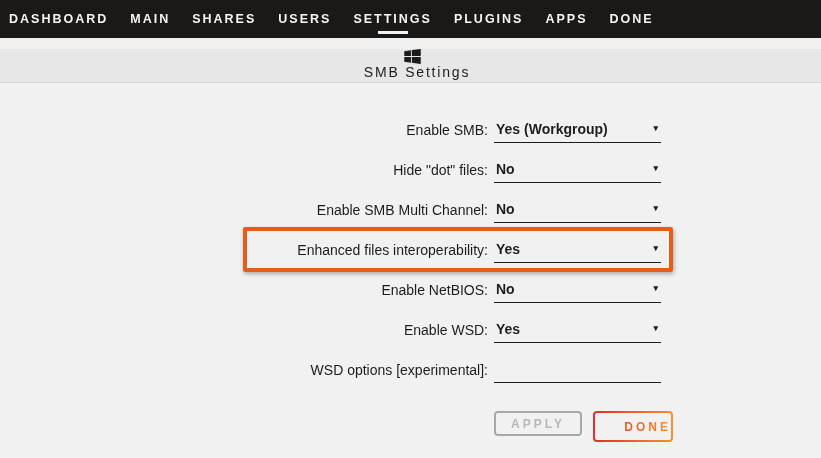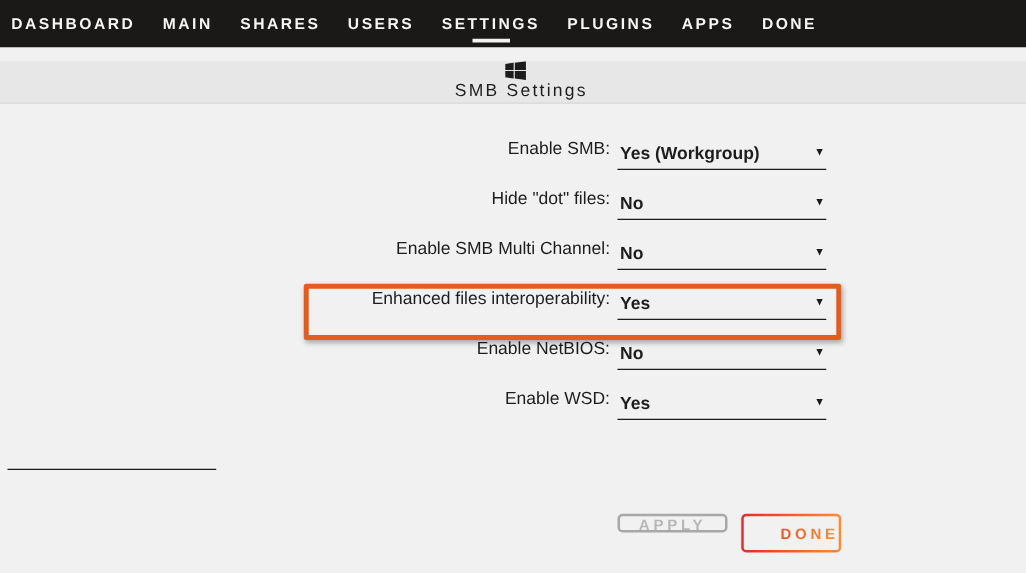--- a/index.html
+++ b/index.html
@@ -56,21 +56,21 @@
     font-size:14px;
     letter-spacing:1.8px;
     color:#1d1d1d;
   }
 
   
   .form { padding-top:27px; }
   .row {
     height:40px;
     display:flex;
-    align-items:flex-start;
+    align-items:center;
   }
   .row-label {
     width:488px;
     text-align:right;
     font-size:14px;
     color:#1d1d1d;
   }
   .select, .text-input {
     width:167px;
     margin-left:6px;
@@ -94,21 +94,21 @@
   .text-input { padding:0 2px; outline:none; }
 
   
   .buttons {
     margin-left:494px;
     margin-top:21px;
     display:flex;
     gap:11px;
   }
   .btn-apply {
-    width:88px; height:15px;
+    width:88px; height:25px;
     border:2px solid #a8a8a8;
     border-radius:4px;
     background:transparent;
     color:#b7b7b7;
     font-family:"Liberation Sans", sans-serif;
     font-size:12px;
     font-weight:bold;
     letter-spacing:3px;
     cursor:pointer;
   }
@@ -225,20 +225,21 @@
 
   <div class="row">
     <div class="row-label">Enable WSD:</div>
     <div class="select">
       <span class="select-value">Yes</span>
       <span class="select-arrow">▾</span>
     </div>
   </div>
 
   <div class="row">
+    <div class="row-label">WSD options [experimental]:</div>
     <input class="text-input" type="text" value="" style="">
   </div>
 
   <div class="buttons">
     <button class="btn-apply">APPLY</button>
     <div class="btn-done">
       <div class="btn-done-inner">
         <span class="done-text">DONE</span>
       </div>
     </div>

